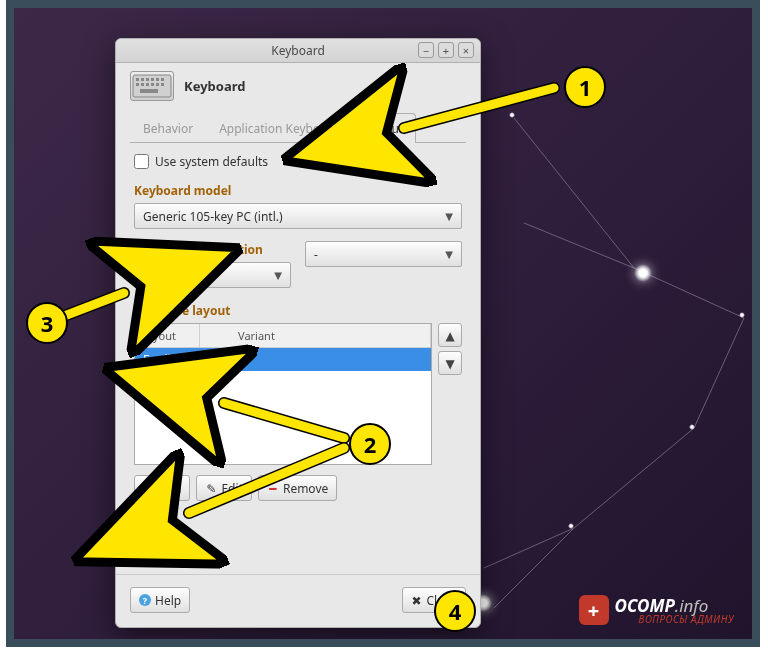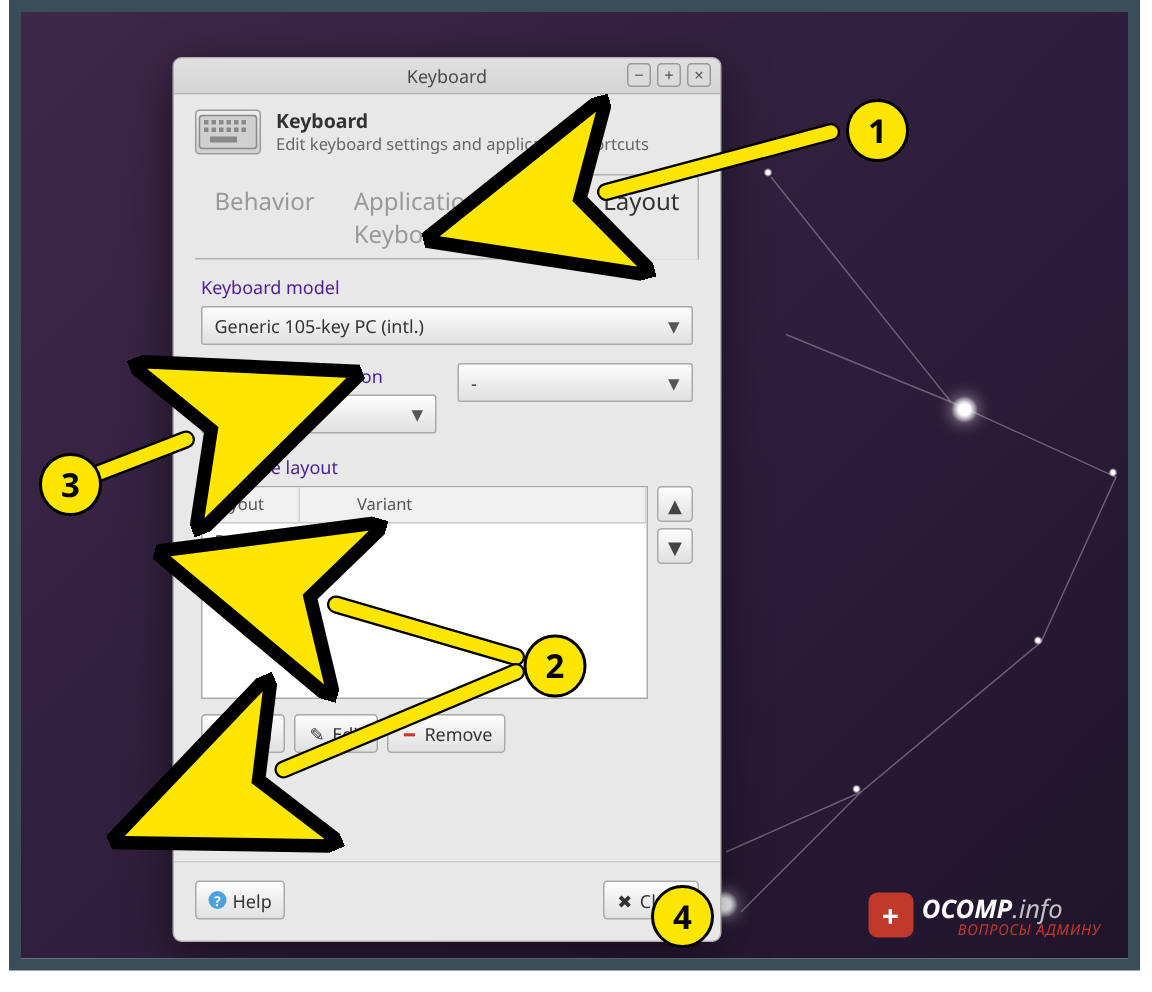--- a/index.html
+++ b/index.html
@@ -22,26 +22,26 @@
   .titlebar .title { position:absolute; left:0; right:0; text-align:center; font-size:12px; color:#4a4a4a; }
   .titlebar .controls { position:absolute; right:6px; top:3px; display:flex; gap:4px; }
   .titlebar .ctrl { width:16px; height:16px; border:1px solid #999; border-radius:3px; background:#dcdcdc; display:flex; align-items:center; justify-content:center; font-size:11px; color:#555; cursor:pointer; }
   .header { display:flex; align-items:center; gap:10px; padding:8px 14px 6px 14px; }
   .kbdicon { width:44px; height:30px; border:1px solid #999; border-radius:3px; background:linear-gradient(#eee,#d0d0d0); display:flex; align-items:center; justify-content:center; }
   .kbdicon svg { width:40px; height:24px; }
   .header .ht { display:flex; flex-direction:column; }
   .header .ht .h1 { font-weight:bold; font-size:13px; color:#333; }
   .header .ht .h2 { font-size:11px; color:#666; }
   .tabs { display:flex; border-bottom:1px solid #b0b0b0; margin:6px 14px 0 14px; }
-  .tab { padding:6px 12px; font-size:16px; color:#999; border:1px solid transparent; border-bottom:none; border-radius:4px 4px 0 0; background:transparent; cursor:pointer; margin-bottom:-1px; }
+  .tab { padding:6px 12px; font-size:12px; color:#999; border:1px solid transparent; border-bottom:none; border-radius:4px 4px 0 0; background:transparent; cursor:pointer; margin-bottom:-1px; }
   .tab.active { color:#333; border-color:#b0b0b0; background:#e8e8e8; }
   .tabcontent { padding:10px 18px 0 18px; flex:1; display:flex; flex-direction:column; }
   .row-check { display:flex; align-items:center; gap:6px; margin-bottom:12px; }
   .row-check input { width:15px; height:15px; }
-  .lab { font-weight:normal; font-size:12px; color:#4c1d95; margin-bottom:4px; display:block; }
+  .lab { font-weight:bold; font-size:12px; color:#a16207; margin-bottom:4px; display:block; }
   .select { width:100%; height:26px; border:1px solid #aaa; border-radius:2px; background:linear-gradient(#fdfdfd,#e0e0e0); padding:0 8px; display:flex; align-items:center; justify-content:space-between; cursor:pointer; font-size:12px; color:#333; }
   .select .chev { font-size:10px; color:#555; }
   .twocol { display:flex; gap:14px; margin-top:12px;justify-content:center; }
   .twocol > div { flex:1; }
   .layoutarea { margin-top:14px; }
   .layout-grid { display:flex; gap:6px; }
   .listbox { flex:1; border:1px solid #aaa; background:#fff; height:142px; }
   .listbox .lh { display:flex; background:#f0f0f0; border-bottom:1px solid #ccc; }
   .listbox .lh > div { padding:4px 6px; font-size:11px; color:#555; border-right:1px solid #d0d0d0; }
   .listbox .lh .c1 { width:65px; }
@@ -103,31 +103,34 @@
               <rect x="14" y="9" width="3" height="3"></rect>
               <rect x="19" y="9" width="3" height="3"></rect>
               <rect x="24" y="9" width="3" height="3"></rect>
               <rect x="29" y="9" width="3" height="3"></rect>
               <rect x="8" y="15" width="18" height="4"></rect>
             </g>
           </svg>
       </div>
       <div class="ht">
         <span class="h1">Keyboard</span>
-        <span class="h2">Edit keyboard settings and application shortcuts</span>
       </div>
     </div>
 
     <div class="tabs">
       <div class="tab">Behavior</div>
       <div class="tab">Application Keyboard</div>
       <div class="tab active">Layout</div>
     </div>
 
     <div class="tabcontent">
+      <label class="row-check">
+        <input type="checkbox" style="">
+        <span>Use system defaults</span>
+      </label>
 
       <span class="lab">Keyboard model</span>
       <div class="select">
         <span>Generic 105-key PC (intl.)</span>
         <span class="chev">▼</span>
       </div>
 
       <div class="twocol">
         <div>
           <span class="lab">Change layout option</span>
@@ -145,20 +148,21 @@
       </div>
 
       <div class="layoutarea">
         <span class="lab">Compose layout</span>
         <div class="layout-grid">
           <div class="listbox">
             <div class="lh">
               <div class="c1">Layout</div>
               <div class="c2">Variant</div>
             </div>
+            <div class="lrow sel">English (US)</div>
             <div class="lrow">Russian</div>
           </div>
           <div class="updown">
             <div class="sqbtn">▲</div>
             <div class="sqbtn">▼</div>
           </div>
         </div>
         <div class="btnrow">
           <div class="btn">
               <span class="ico" style="color:#4caf50;font-weight:bold;">✚</span>

